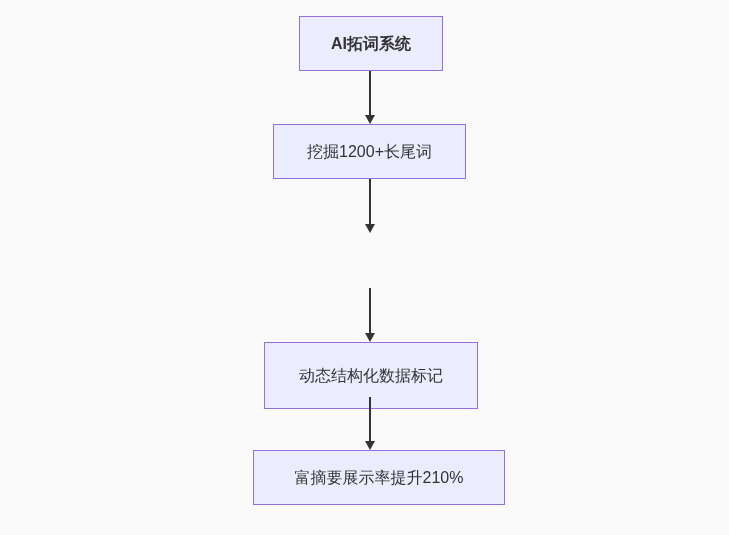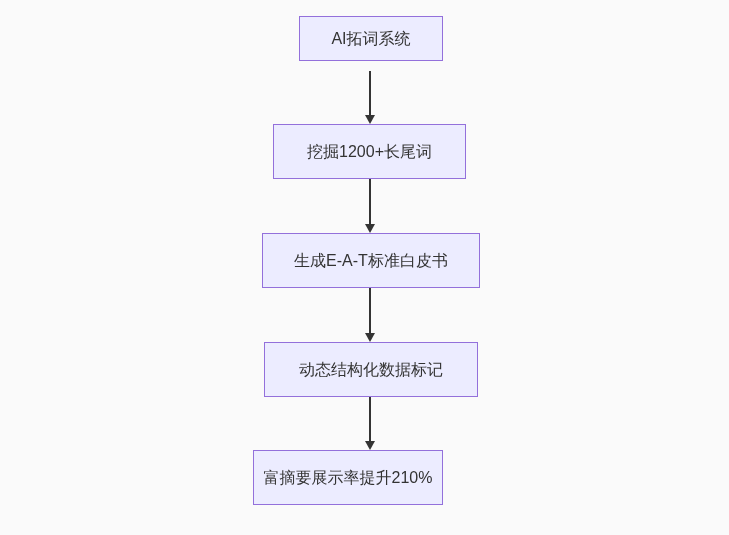--- a/index.html
+++ b/index.html
@@ -20,25 +20,25 @@
     background: #ececff;
     border: 1px solid #9370db;
     color: #333333;
     font-size: 16px;
     display: flex;
     align-items: center;
     justify-content: center;
     text-align: center;
     line-height: 1.2;
   }
-  .n1 { left: 299px; top: 16px;  width: 144px; height: 45px; }
+  .n1 { left: 299px; top: 16px;  width: 144px; height: 55px; font-weight: bold; }
   .n2 { left: 273px; top: 124px; width: 193px; height: 55px; text-align: center; }
   .n3 { left: 262px; top: 233px; width: 218px; height: 55px; }
-  .n4 { left: 264px; top: 342px; width: 214px; height: 55px; }
-  .n5 { left: 253px; top: 450px; width: 190px; height: 55px; }
+  .n4 { left: 264px; top: 342px; width: 214px; height: 67px; }
+  .n5 { left: 253px; top: 450px; width: 252px; height: 55px; }
 
   .arrow {
     position: absolute;
     left: 365px;
     width: 10px;
   }
   .a1 { top: 71px;  height: 53px; }
   .a2 { top: 179px; height: 54px; }
   .a3 { top: 288px; height: 54px; }
   .a4 { top: 397px; height: 53px; }
@@ -78,23 +78,20 @@
 
   <div class="node n2">
     <span>挖掘1200+长尾词</span>
   </div>
 
   <div class="arrow a2">
     <div class="arrow-line"></div>
     <div class="arrow-head"></div>
   </div>
 
-  <div class="node n3">
-    <span>生成E-A-T标准白皮书</span>
-  </div>
 
   <div class="arrow a3">
     <div class="arrow-line"></div>
     <div class="arrow-head"></div>
   </div>
 
   <div class="node n4">
     <span>动态结构化数据标记</span>
   </div>
 

